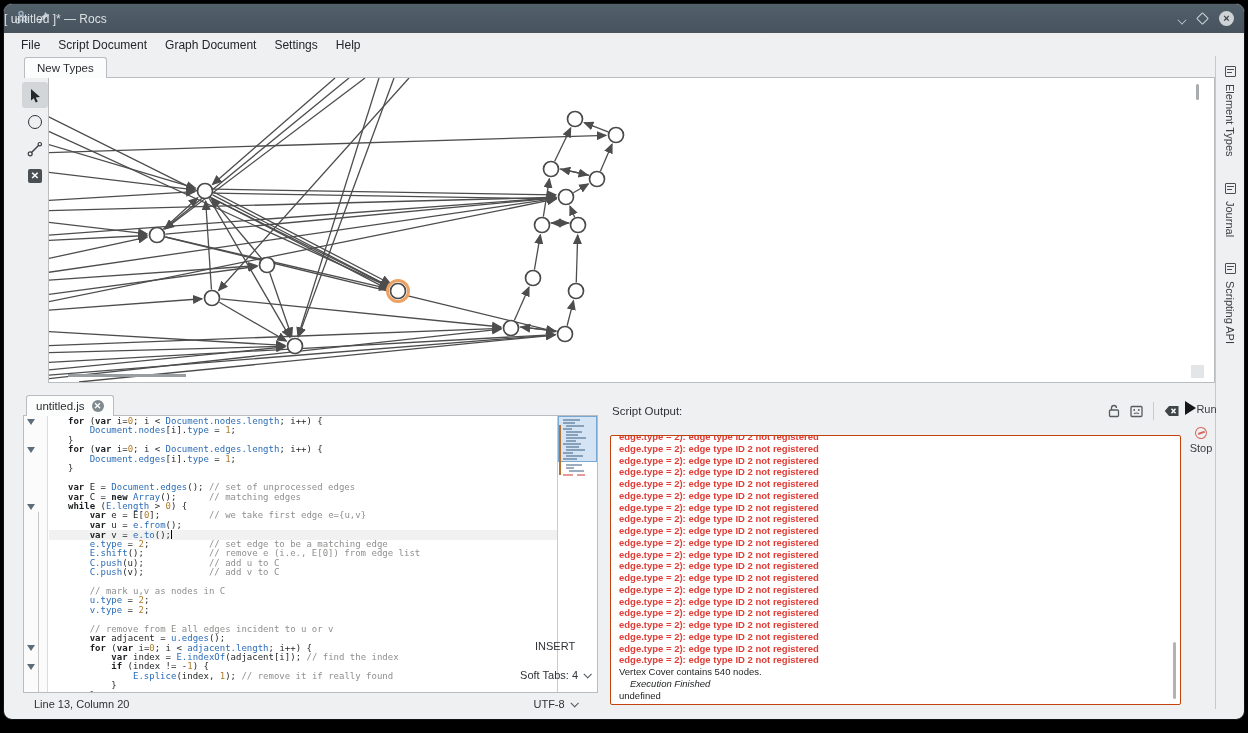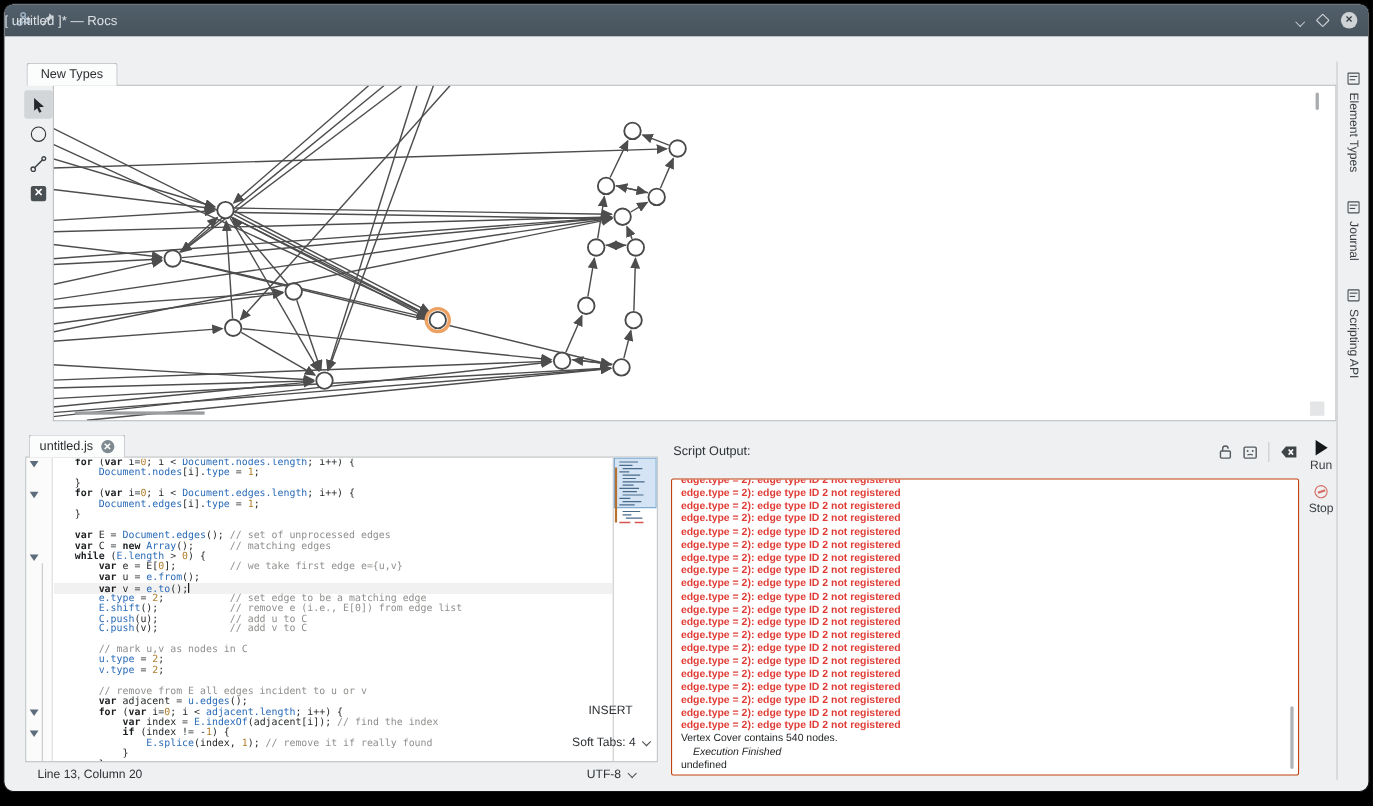--- a/index.html
+++ b/index.html
@@ -111,20 +111,27 @@
       </svg>
     </div>
     <div class="title-text">[ untitled ]* — Rocs</div>
     <div class="tb-right">
       <div class="win-chevron"></div>
       <div class="win-diamond"></div>
       <div class="win-close">×</div>
     </div>
   </div>
 
+  <div class="menubar" id="menubar">
+      <div class="menu-item">File</div>
+      <div class="menu-item">Script Document</div>
+      <div class="menu-item">Graph Document</div>
+      <div class="menu-item">Settings</div>
+      <div class="menu-item">Help</div>
+    </div>
 
   <div class="graph-tab">
     <span>New Types</span>
   </div>
 
   <div class="tools">
     <div class="tool sel">
       <svg width="13" height="15" viewBox="0 0 13 15">
         <path d="M2 1 L11 9 L6.7 9.4 L8.8 13.6 L6.7 14.5 L4.8 10.3 L2 12.6 Z" fill="#24282c"></path>
       </svg>
@@ -361,21 +368,21 @@
       <div class="out-line">edge.type = 2): edge type ID 2 not registered</div>
       <div class="out-line">edge.type = 2): edge type ID 2 not registered</div>
       <div class="out-line">edge.type = 2): edge type ID 2 not registered</div>
       <div class="out-line msg">Vertex Cover contains 540 nodes.</div>
       <div class="out-line msg italic">Execution Finished</div>
       <div class="out-line msg">undefined</div>
     </div>
   <div class="out-scroll"></div>
 
   <div class="runstop">
-    <div style="display:flex;flex-direction:column;align-items:center;">
+    <div style="display:flex;flex-direction:row;align-items:center;">
       <div class="run-tri"></div>
       <div class="rs-label">Run</div>
     </div>
     <div style="display:flex;flex-direction:column;align-items:center;">
       <div class="stop-ico"></div>
       <div class="rs-label">Stop</div>
     </div>
   </div>
 
 </div>

